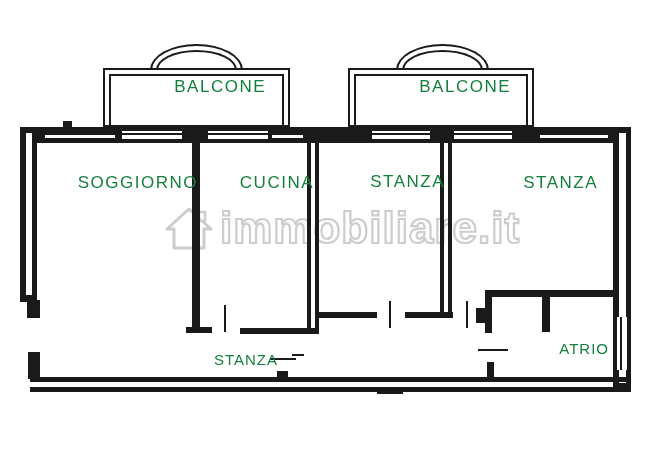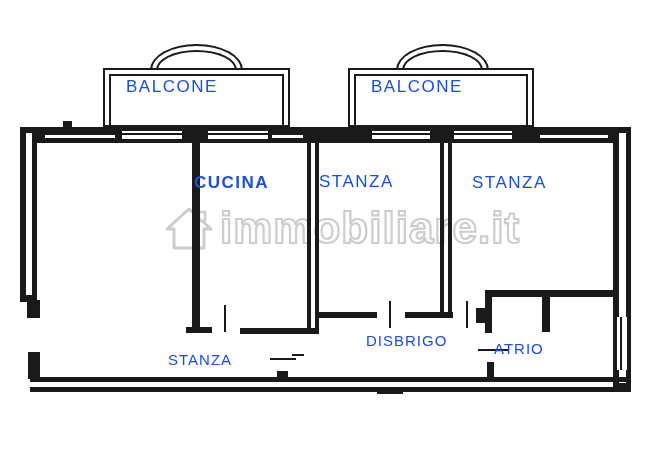--- a/index.html
+++ b/index.html
@@ -22,21 +22,21 @@
   
   .win-v{position:absolute;background:var(--bg);border-left:2px solid var(--line);border-right:2px solid var(--line);box-sizing:border-box;}
   .win-v::after{content:"";position:absolute;top:0;bottom:0;left:3px;width:2px;background:var(--line);}
   
   .frame{position:absolute;border:2px solid var(--line);box-sizing:border-box;background:transparent;}
   .frame-i{position:absolute;border:2px solid var(--line);border-bottom:none;box-sizing:border-box;background:transparent;}
   
   .arch{position:absolute;border:2px solid var(--line);border-bottom:none;box-sizing:border-box;background:var(--bg);
         border-radius:50% 50% 0 0 / 100% 100% 0 0;}
   
-  .lbl{position:absolute;color:#1d4ed8;font-size:17px;letter-spacing:1.5px;text-align:left;white-space:nowrap;line-height:18px;}
+  .lbl{position:absolute;color:#15803d;font-size:17px;letter-spacing:1.5px;text-align:right;white-space:nowrap;line-height:18px;}
   .lbl-sm{font-size:15px;letter-spacing:1px;}
   
   .wm{position:absolute;left:163px;top:199px;height:58px;display:flex;align-items:center;gap:5px;opacity:.9;}
   .wm-text{
     font-family:"Liberation Sans",sans-serif;font-weight:700;font-size:44px;line-height:58px;letter-spacing:1px;
     color:rgba(255,255,255,0.45);
     -webkit-text-stroke:2.2px var(--wm);
   }
 </style>
 </head>
@@ -110,20 +110,20 @@
   <div class="w" style="left:476px;top:308px;width:10px;height:15px;"></div>
   <div class="w" style="left:542px;top:297px;width:8px;height:35px;"></div>
   <div class="w" style="left:487px;top:362px;width:7px;height:16px;"></div>
   <div class="w" style="left:478px;top:349px;width:30px;height:2px;"></div>
 
   <div class="w" style="left:270px;top:358px;width:26px;height:2px;"></div>
   <div class="w" style="left:292px;top:354px;width:12px;height:2px;"></div>
 
   <div class="lbl" style="left:126px;top:78px;width:140px;">BALCONE</div>
   <div class="lbl" style="left:371px;top:78px;width:140px;">BALCONE</div>
-  <div class="lbl" style="left:194px;top:174px;width:120px;font-weight:bold;">CUCINA</div>
+  <div class="lbl" style="left:48px;top:174px;width:150px;">SOGGIORNO</div>
+  <div class="lbl" style="left:194px;top:174px;width:120px;">CUCINA</div>
   <div class="lbl" style="left:319px;top:173px;width:126px;">STANZA</div>
   <div class="lbl" style="left:472px;top:174px;width:126px;">STANZA</div>
   <div class="lbl lbl-sm" style="left:168px;top:351px;width:110px;">STANZA</div>
-  <div class="lbl lbl-sm" style="left:366px;top:332px;width:126px;">DISBRIGO</div>
   <div class="lbl lbl-sm" style="left:494px;top:340px;width:115px;">ATRIO</div>
 
 </div>
 
 </body></html>

